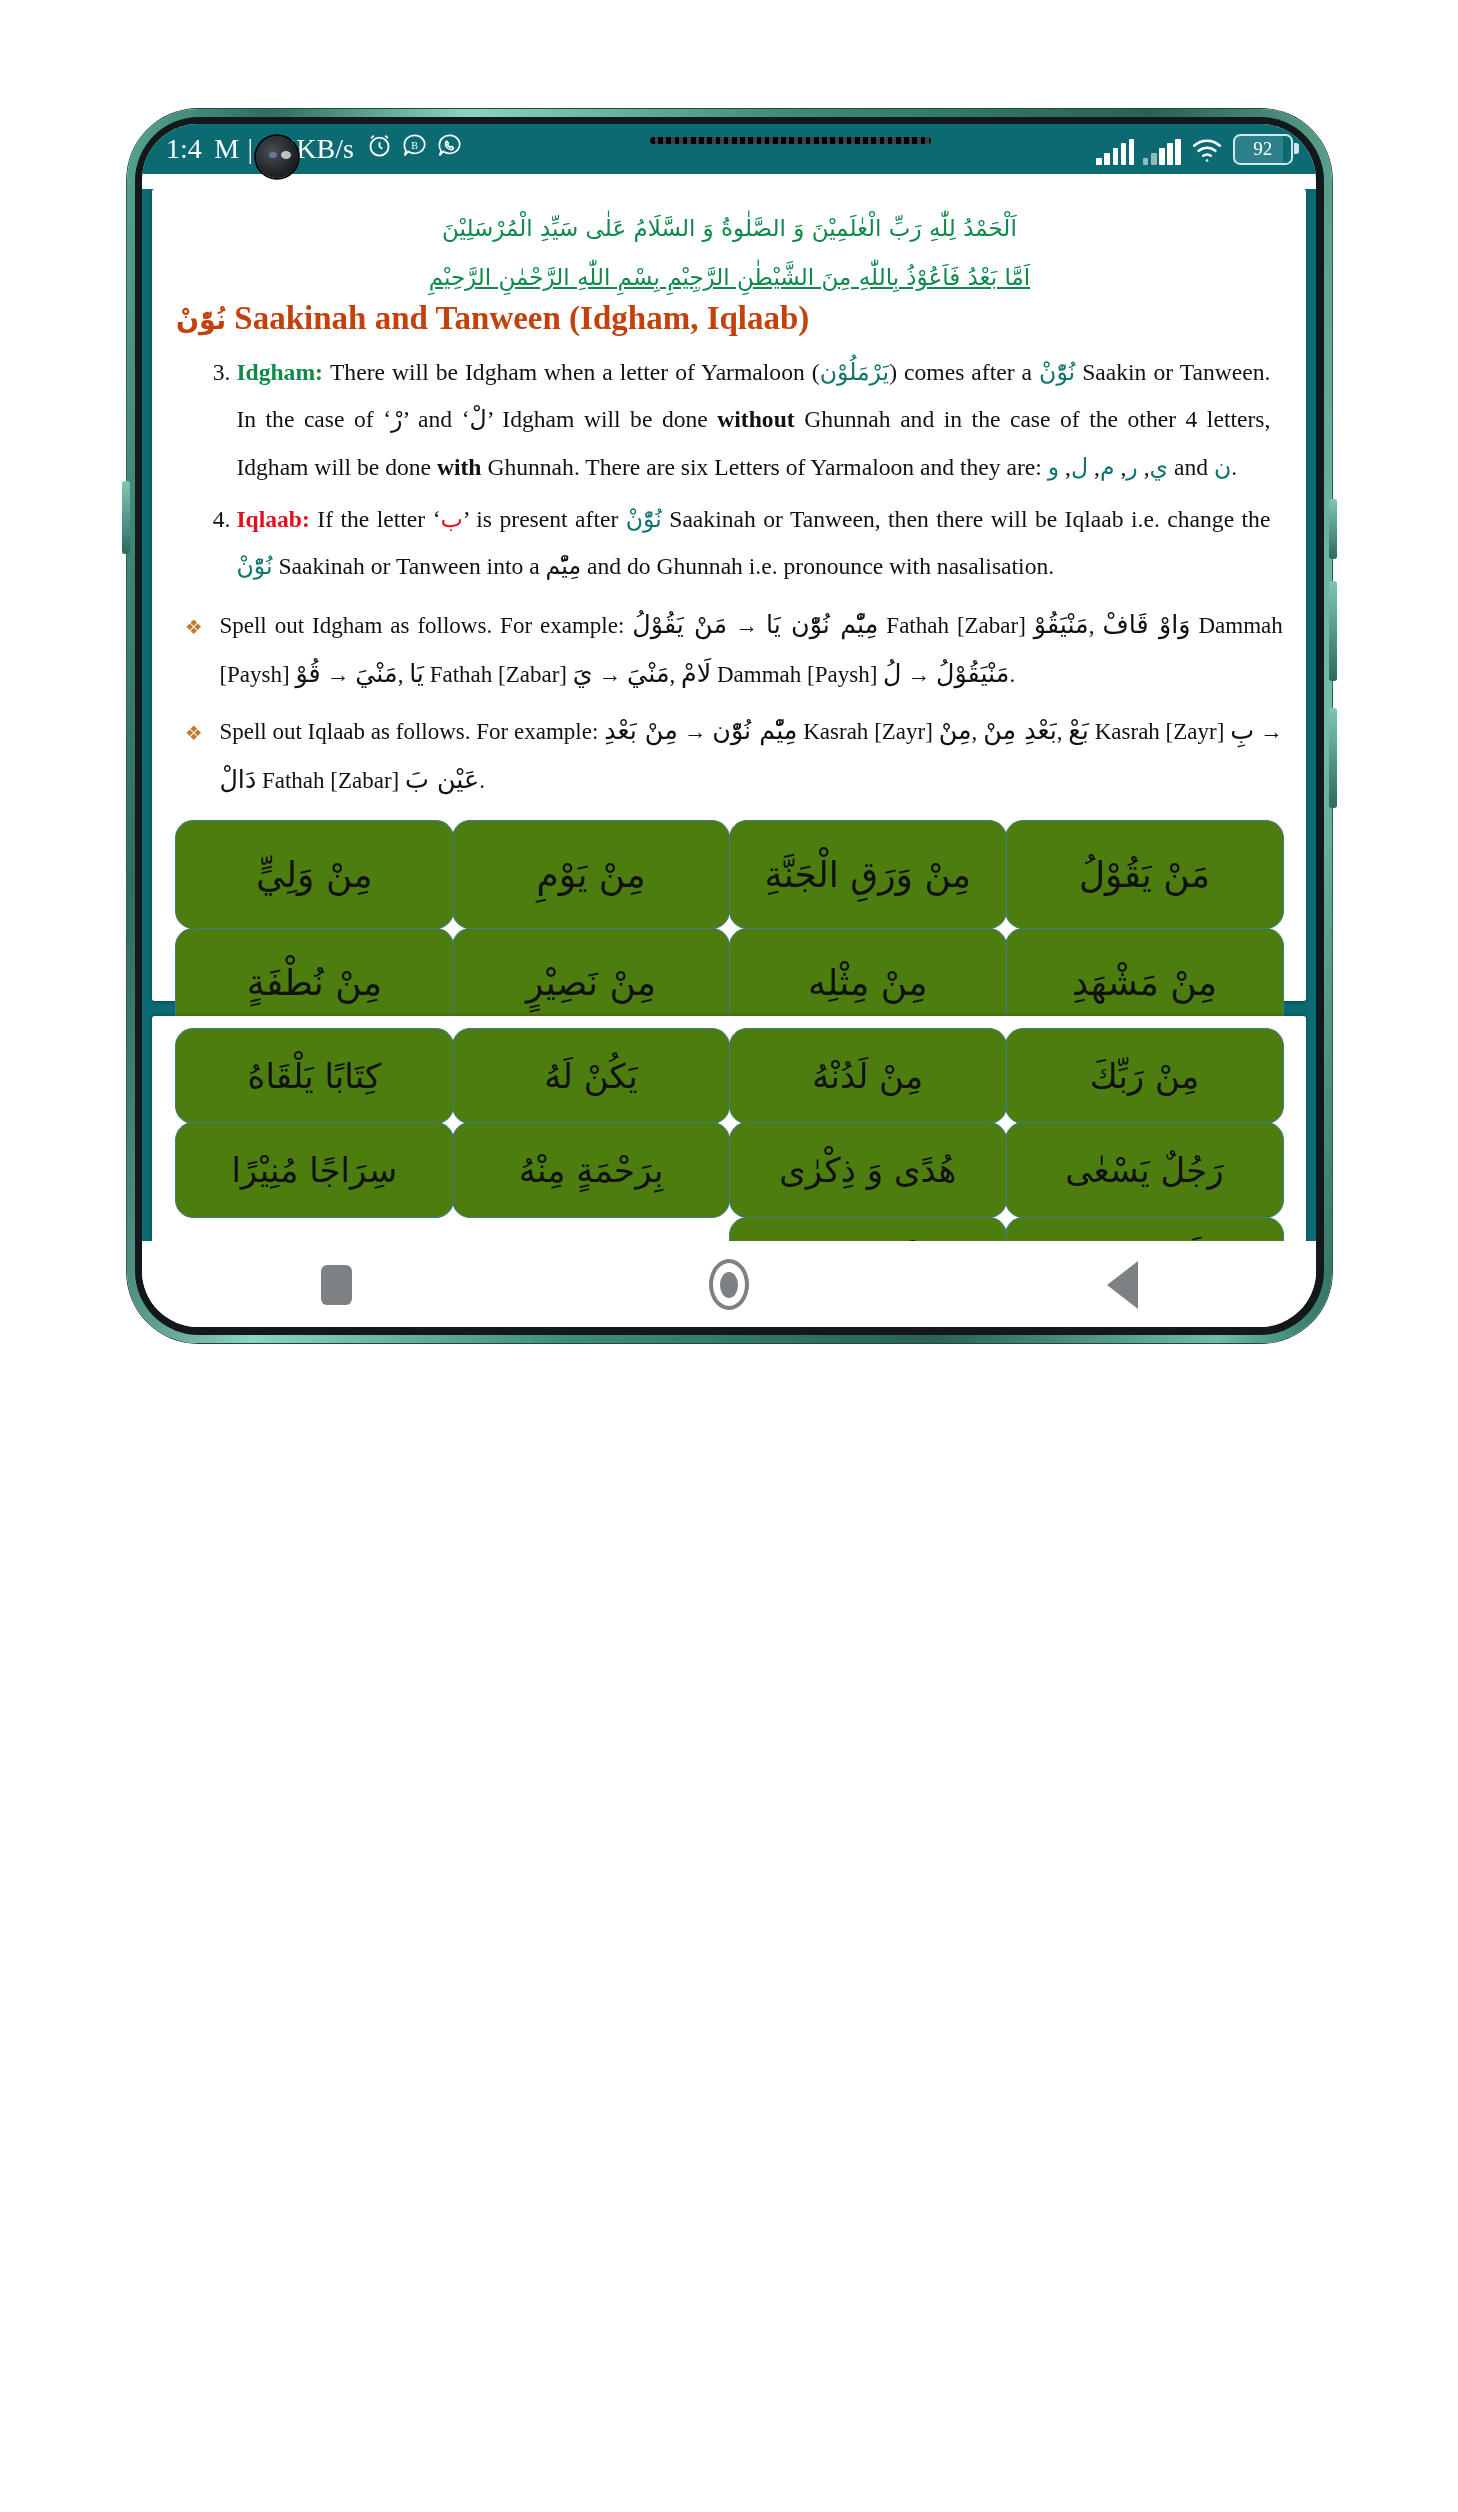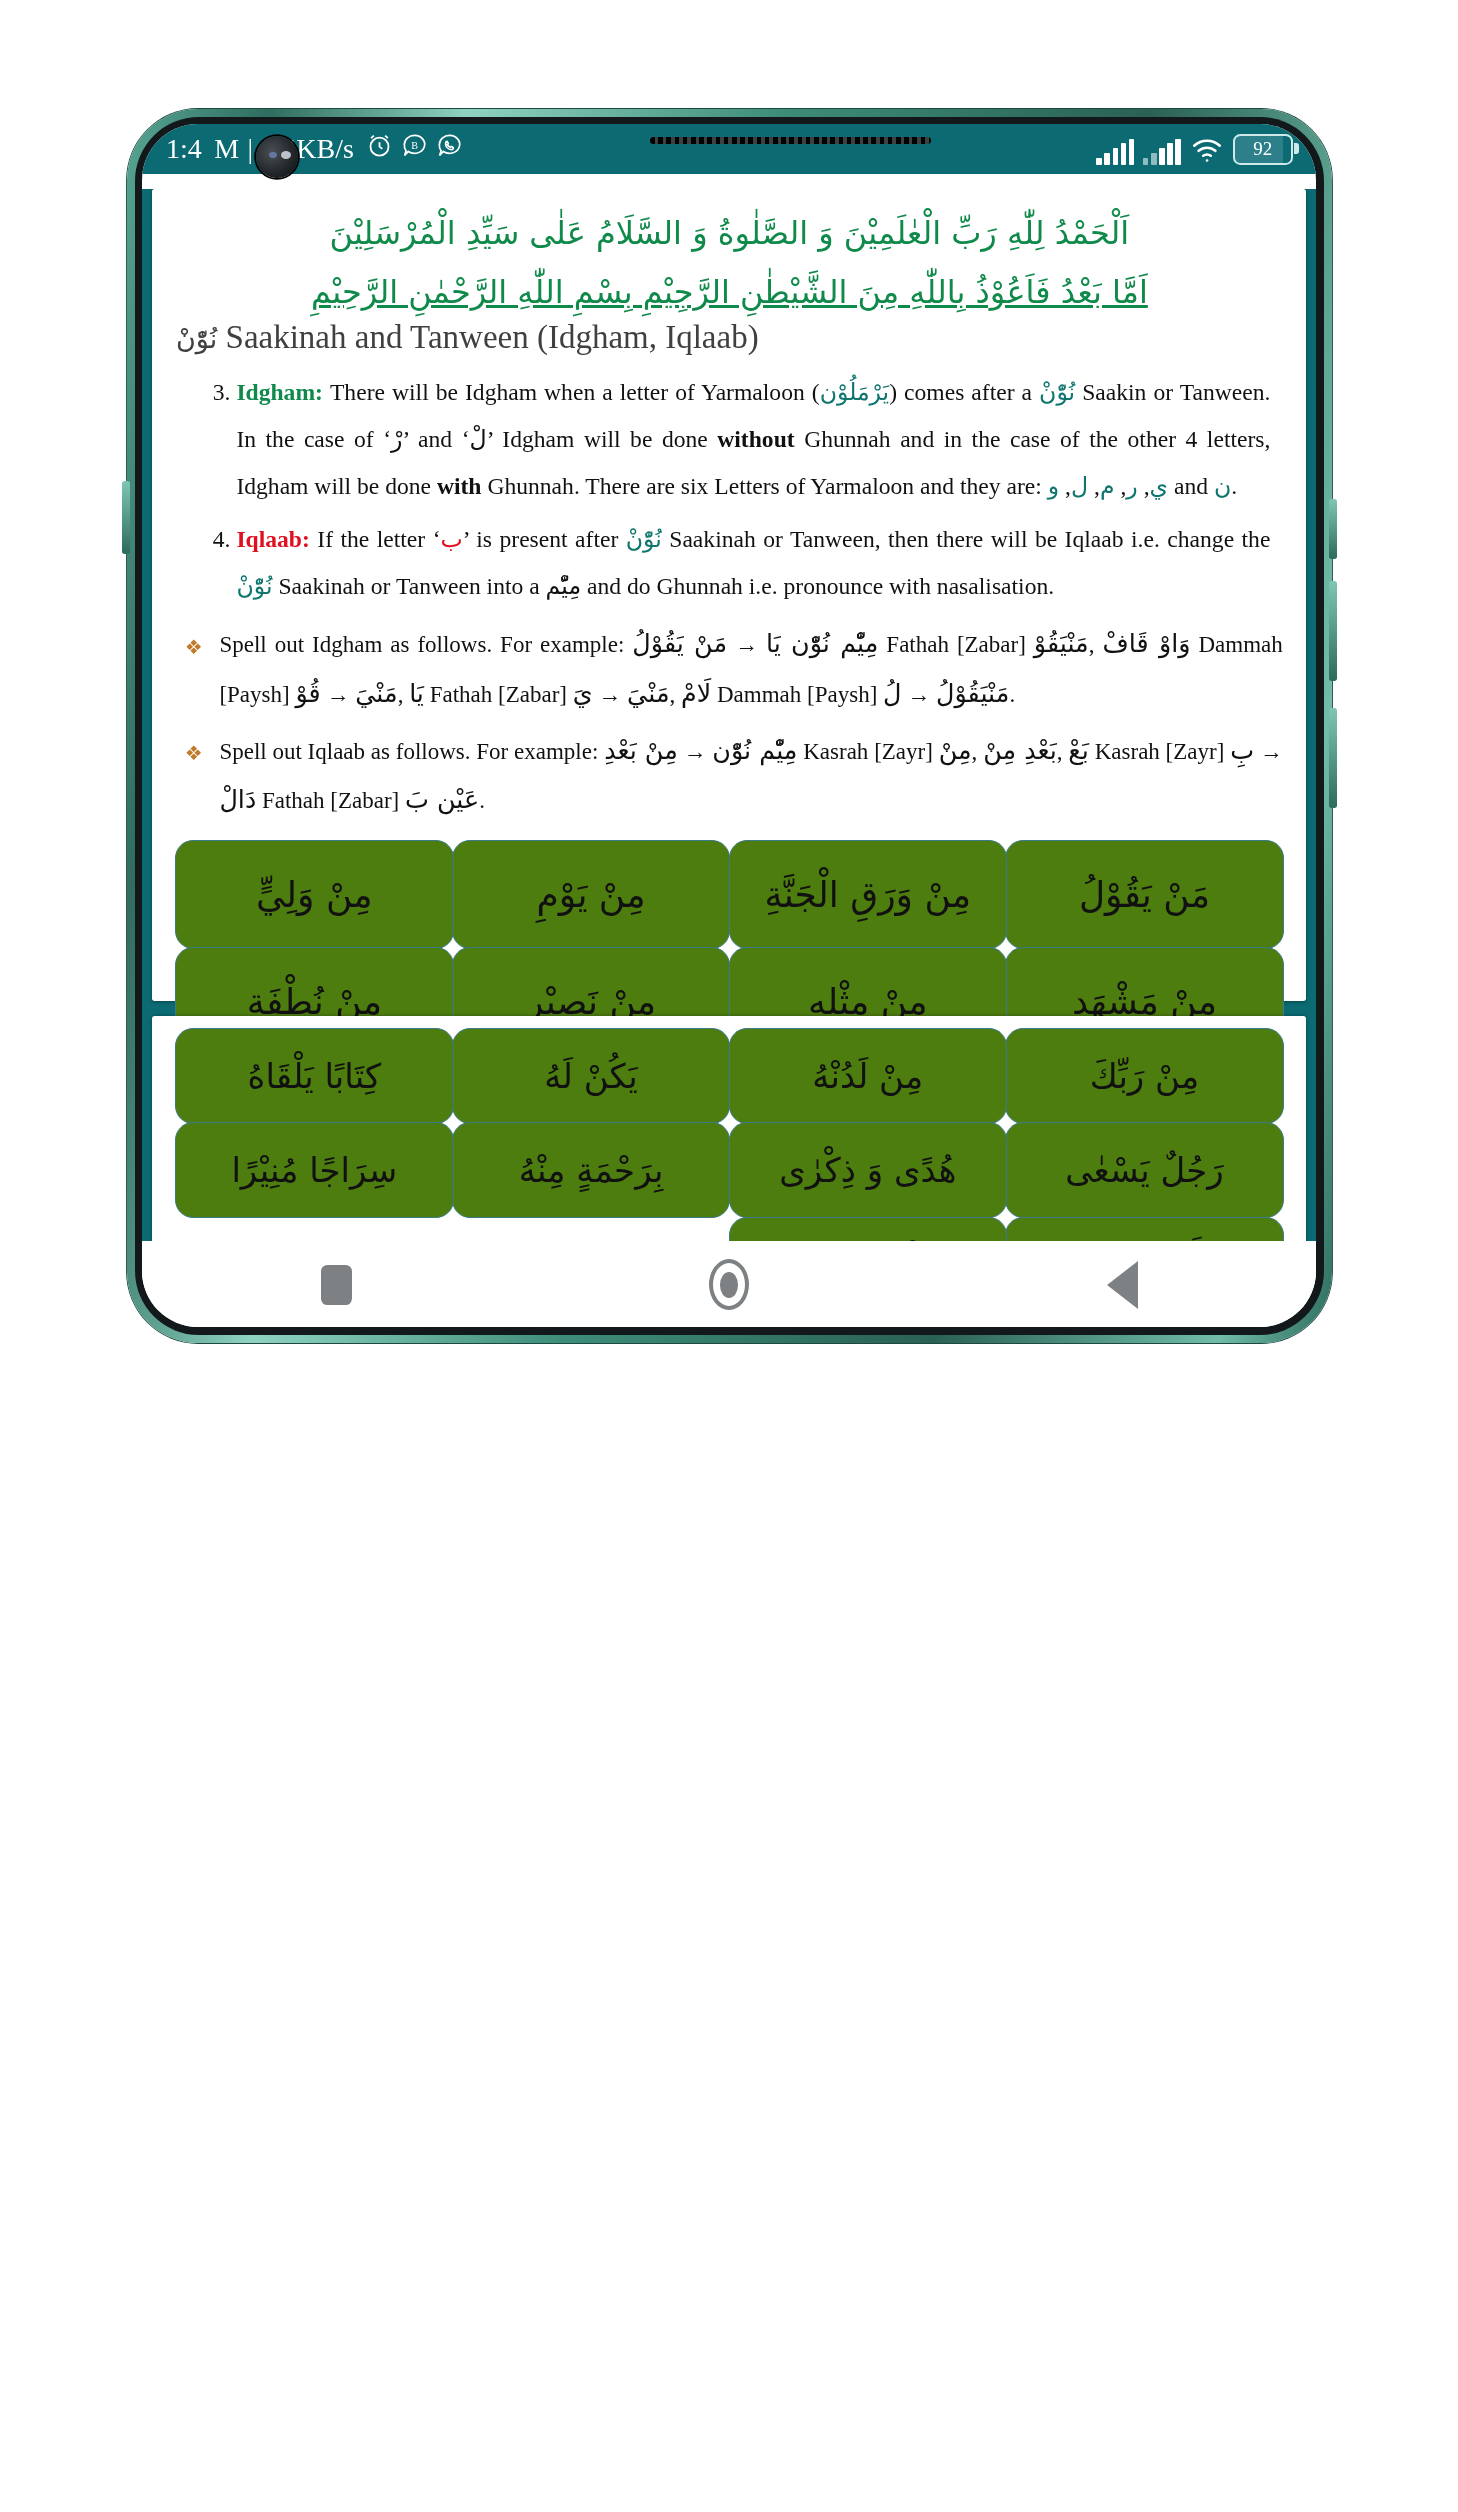--- a/index.html
+++ b/index.html
@@ -187,41 +187,42 @@
   }
   #doc-page-2 {
     top: 827px;
     height: 236px;
     border-radius: 2.7px;
   }
 
   .bismillah-line {
     text-align: center;
     color: #0f8a4a;
-    font-size: 32px;
+    font-size: 23px;
     direction: rtl;
     font-family: "DejaVu Sans", sans-serif;
     line-height: 1.1;
     white-space: nowrap;
   }
   #bismillah-1 { margin-top: 27px; }
   #bismillah-2 { margin-top: 23.6px; text-decoration: underline; }
 
   .lesson-number {
     margin: 20px 0 0 23.6px;
     color: #c1121f;
     font-weight: bold;
     font-size: 28px;
     font-family: "Liberation Serif", serif;
   }
   .lesson-title {
     margin: 9px 0 0 23.6px;
-    color: #404040;
+    color: #c2410c;
     font-size: 33px;
     font-family: "Liberation Serif", serif;
+    font-weight: bold;
   }
   .lesson-title .ar {
     font-family: "DejaVu Sans", sans-serif;
     font-size: 27px;
     direction: rtl;
     unicode-bidi: isolate;
   }
 
   ol.rules {
     margin: 12.7px 36px 0 53px;

